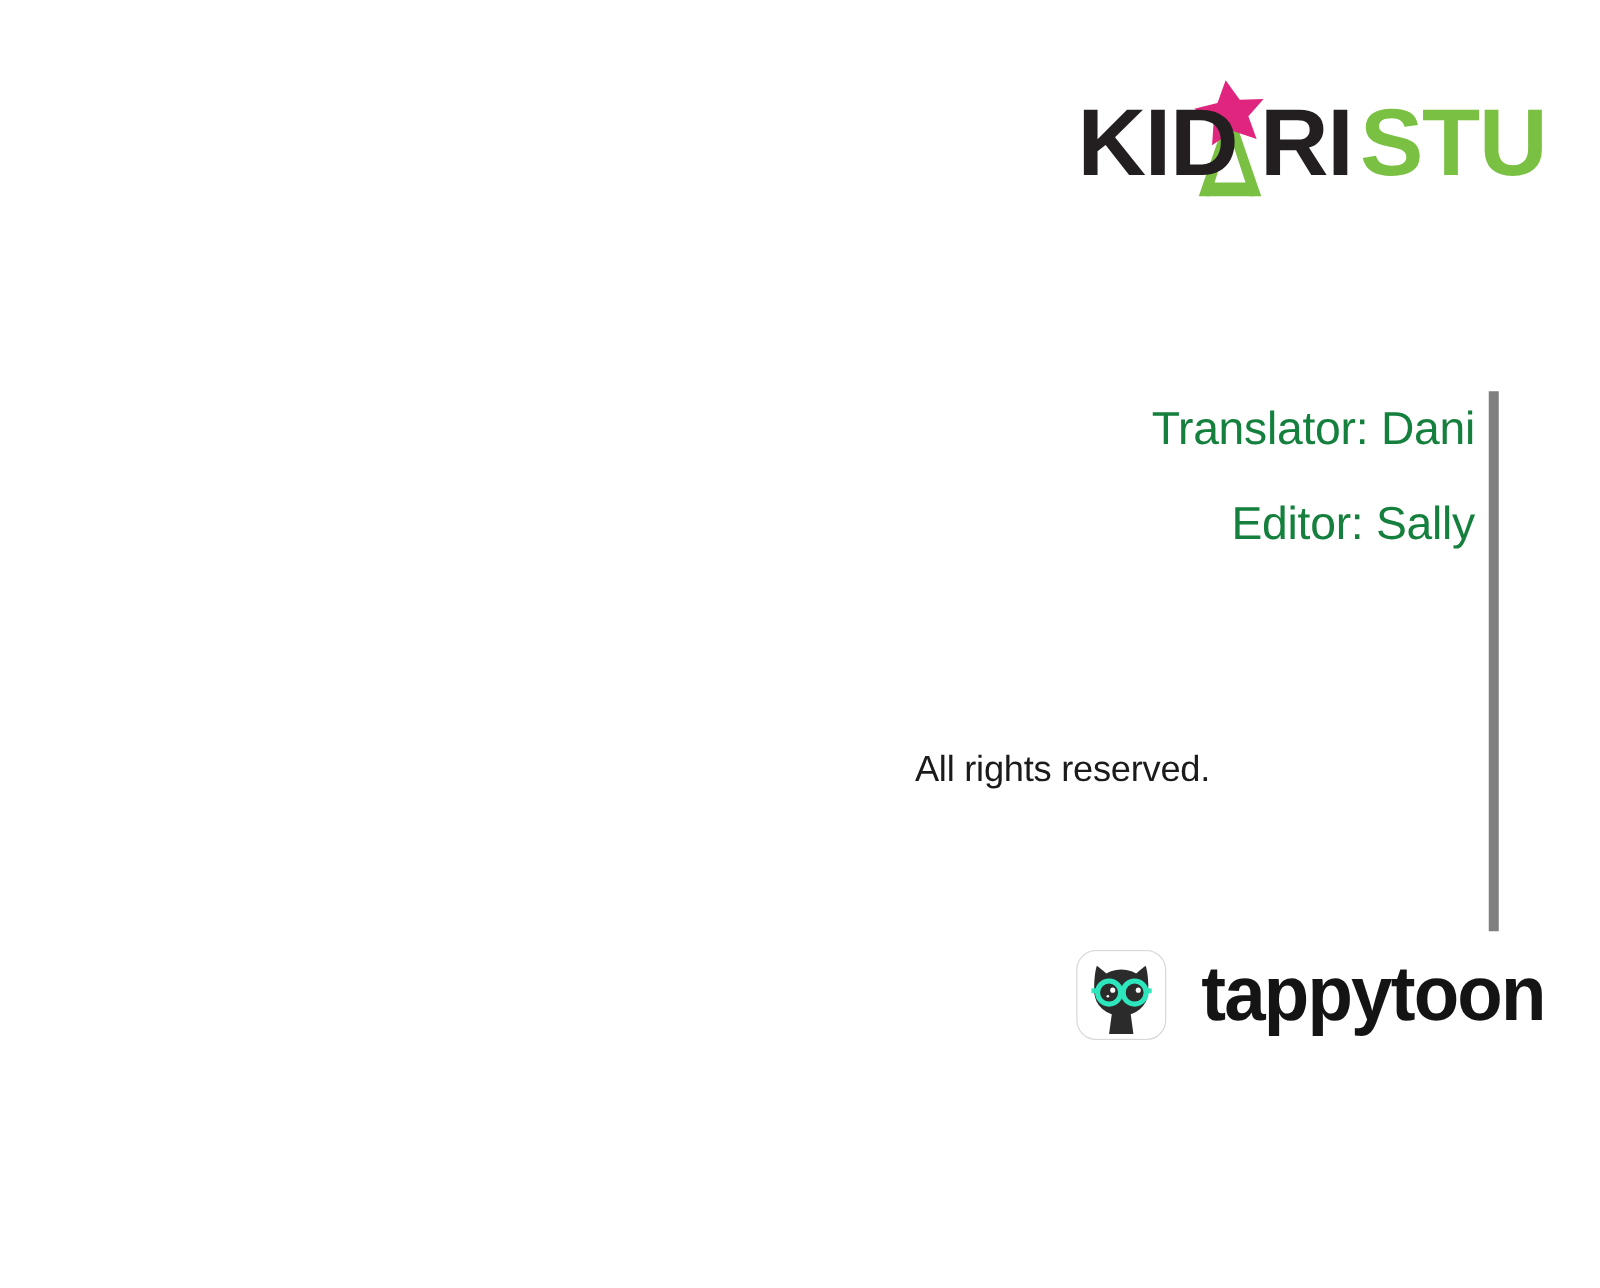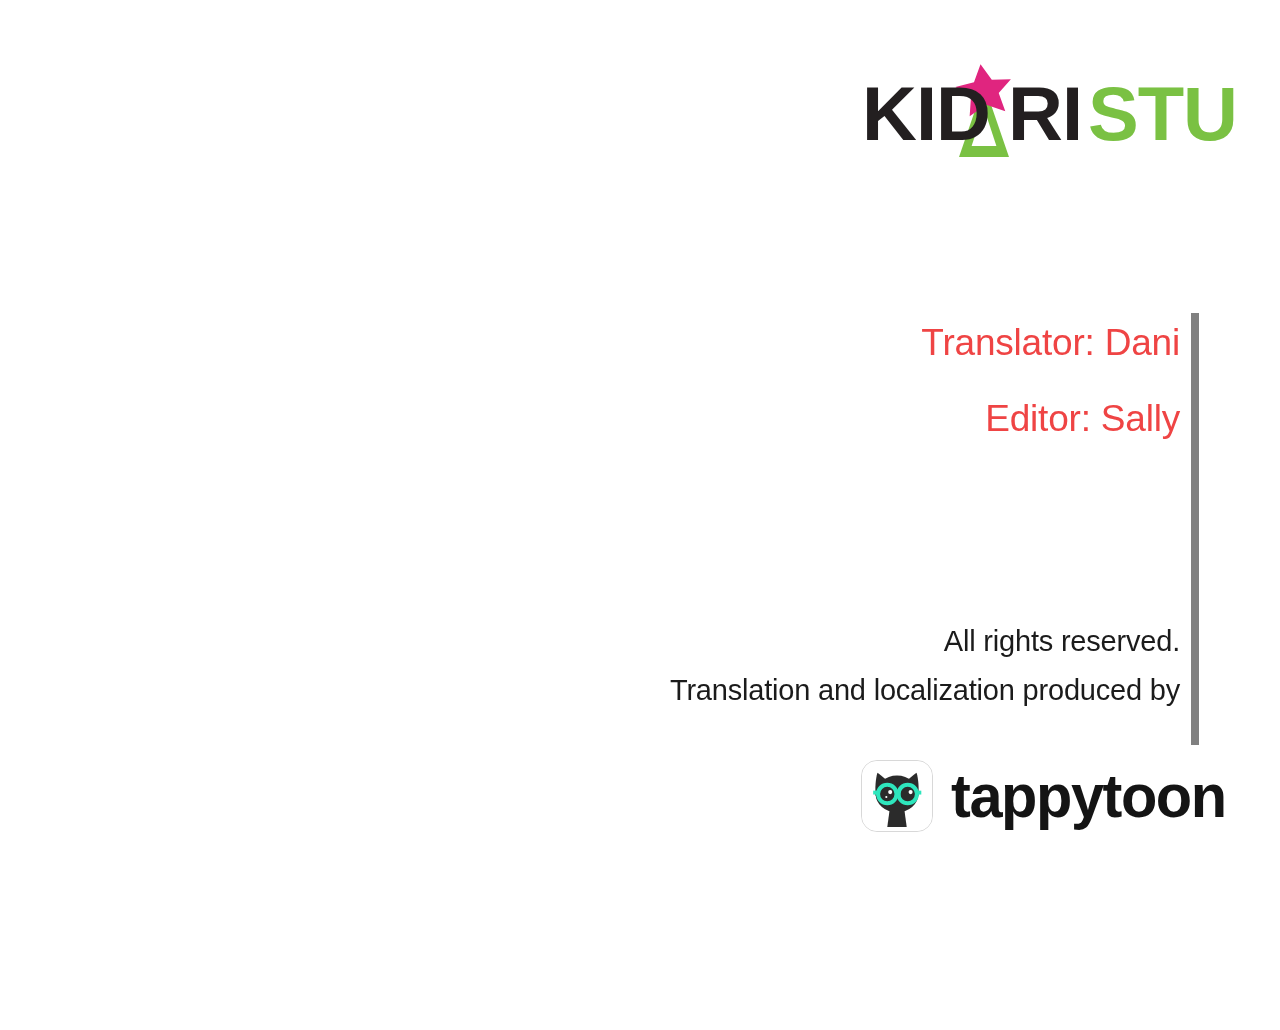--- a/index.html
+++ b/index.html
@@ -41,37 +41,37 @@
     letter-spacing: -1px;
   }
 
   
   .credits {
     position: absolute;
     left: 560px;
     top: 305px;
     width: 620px;
     text-align: right;
-    color: #ef4444;
+    color: #15803d;
   }
   .credit-line {
     font-size: 37px;
     line-height: 76px;
     font-weight: 400;
     white-space: nowrap;
     letter-spacing: -0.2px;
   }
 
   
   .rights {
     position: absolute;
     left: 520px;
-    top: 617px;
+    top: 592px;
     width: 660px;
-    text-align: right;
+    text-align: center;
     color: #1b1b1b;
   }
   .rights-line {
     font-size: 29px;
     line-height: 49px;
     font-weight: 400;
     white-space: nowrap;
     letter-spacing: -0.2px;
   }
 
@@ -86,21 +86,21 @@
   }
 
   
   .tappytoon {
     position: absolute;
     left: 861px;
     top: 760px;
     height: 72px;
     display: flex;
     align-items: center;
-    gap: 18px;
+    gap: 28px;
   }
   .tappy-mark {
     width: 72px;
     height: 72px;
     border-radius: 16px;
     background: #ffffff;
     border: 1.5px solid #d8d8d8;
     box-sizing: border-box;
     overflow: hidden;
     flex: 0 0 auto;
@@ -145,21 +145,20 @@
     </svg>
   </div>
 
   <div class="credits">
     <div class="credit-line">Translator: Dani</div>
     <div class="credit-line">Editor: Sally</div>
   </div>
 
   <div class="rights">
     <div class="rights-line">All rights reserved.</div>
-    <div class="rights-line">Translation and localization produced by</div>
   </div>
 
   <div class="divider-bar"></div>
 
   <div class="tappytoon">
     <div class="tappy-mark">
       <svg viewBox="0 0 72 72" xmlns="http://www.w3.org/2000/svg" aria-label="tappytoon cat">
         <rect x="0" y="0" width="72" height="72" rx="15" fill="#ffffff"></rect>
 
         <path d="M14 36 C13 24 15 14 16 12 C20 15 26 20 30 25 Z" fill="#2b2b2b"></path>

